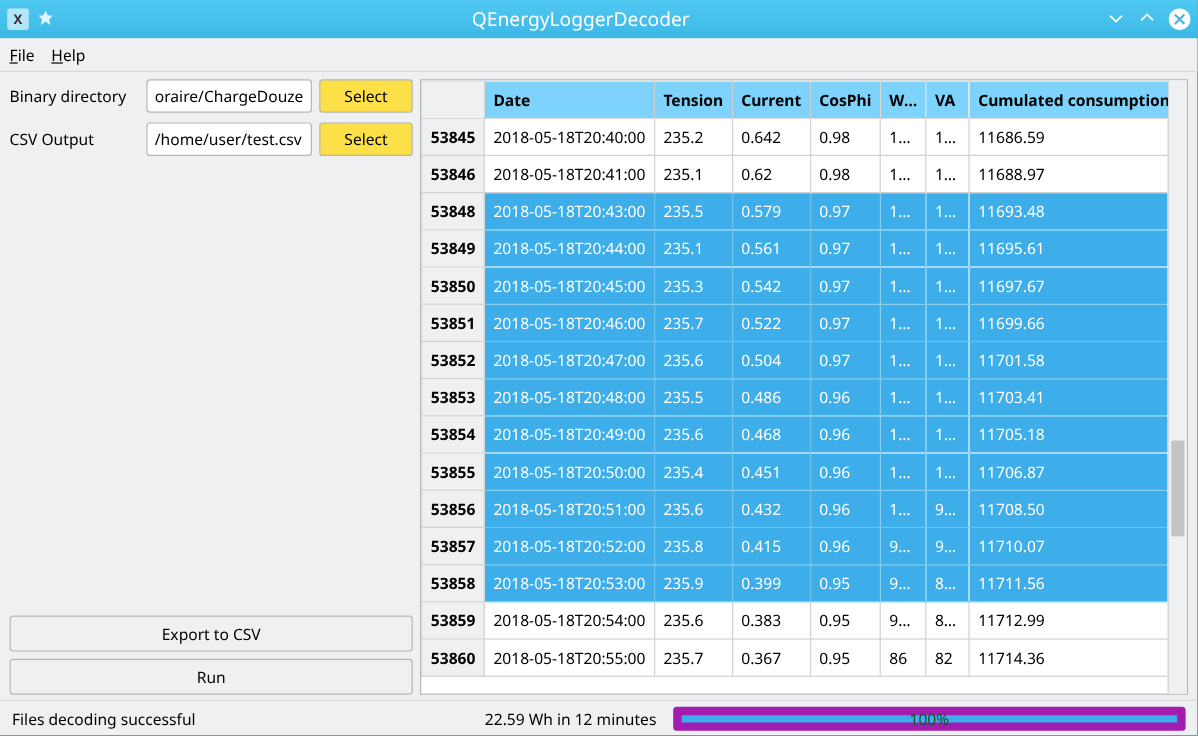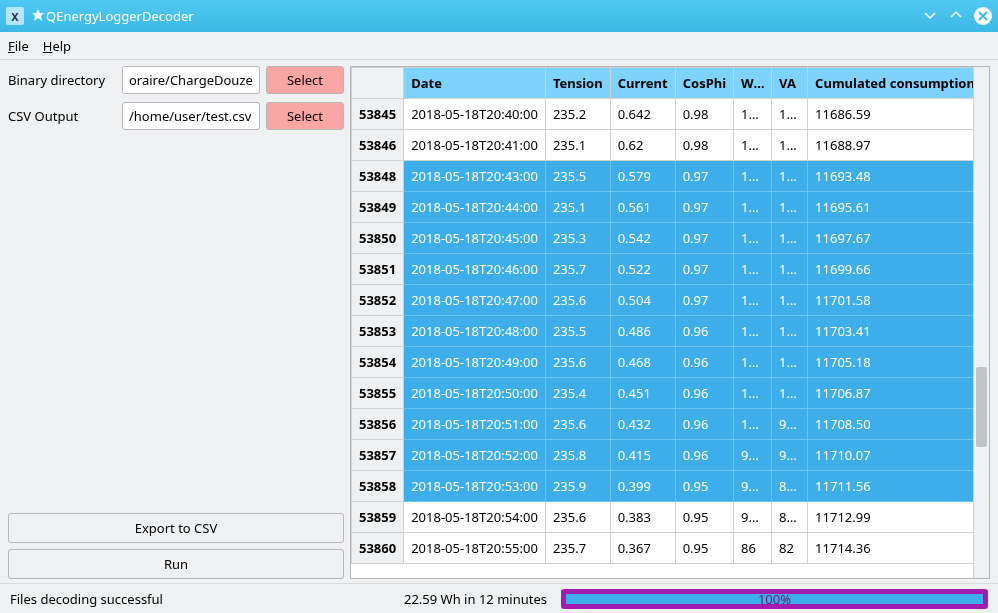--- a/index.html
+++ b/index.html
@@ -1,33 +1,33 @@
 <!DOCTYPE html>
 <html><head>
 <meta charset="utf-8">
 <style>
 * { box-sizing: border-box; margin: 0; padding: 0; font-family: "Noto Sans", "DejaVu Sans", sans-serif; font-size: 13px; }
 body { background: #000; width: 998px; height: 613px; overflow: hidden; }
 .window { width: 998px; height: 613px; background: #eff0f1; display: flex; flex-direction: column; }
 .titlebar { height: 32px; background: linear-gradient(to bottom, #4fc9f2, #3db8e6); display: flex; align-items: center; padding: 0 6px; color: #fff; }
 .tb-left { display: flex; gap: 6px; align-items: center; }
 .tb-ico { width: 18px; height: 18px; display: flex; align-items: center; justify-content: center; background: rgba(255,255,255,0.6); border-radius: 2px; color: #333; font-weight: bold; font-size: 11px; }
-.tb-title { flex: 1; color: #fff; font-size: 13px; }
+.tb-title { flex: 1; text-align: center; color: #fff; font-size: 16px; }
 .tb-right { display: flex; gap: 10px; align-items: center; }
 .tb-btn { width: 16px; height: 16px; color: #fff; text-align: center; line-height: 16px; cursor: pointer; }
 .tb-close { width: 18px; height: 18px; border-radius: 50%; background: #fff; color: #3db8e6; display: flex; align-items: center; justify-content: center; font-weight: bold; cursor: pointer; }
 .menubar { height: 28px; display: flex; align-items: center; padding: 12px 8px; gap: 14px; background: #eff0f1; border-bottom: 1px solid #d9dadb; }
 .menuitem { cursor: pointer; }
 .menuitem .ul { text-decoration: underline; }
 .content { flex: 1; display: flex; padding: 6px 8px 4px 8px; gap: 6px; min-height: 0; }
 .leftcol { width: 336px; display: flex; flex-direction: column; }
 .form-row { display: flex; align-items: center; gap: 6px; margin-bottom: 8px; }
 .form-label { width: 108px; }
 .form-input { flex: 1; height: 28px; border: 1px solid #b6b6b8; border-radius: 3px; padding: 0 6px; background: #fff; overflow: hidden; white-space: nowrap; display: flex; align-items: center; }
-.form-btn { width: 78px; height: 28px; border: 1px solid #b6b6b8; border-radius: 3px; background: #fca5a5; cursor: pointer; }
+.form-btn { width: 78px; height: 28px; border: 1px solid #b6b6b8; border-radius: 3px; background: #fde047; cursor: pointer; }
 .leftspacer { flex: 1; }
 .big-btn { width: 100%; height: 30px; border: 1px solid #b6b6b8; border-radius: 3px; background: #eff0f1; cursor: pointer; margin-top: 6px; }
 .tablewrap { flex: 1; border: 1px solid #b6b6b8; background: #fff; display: flex; min-width: 0; }
 .table-scroll { flex: 1; overflow: hidden; position: relative; }
 table { border-collapse: collapse; width: 100%; }
 th, td { border: 1px solid #d0d1d2; padding: 6px 7px; text-align: left; white-space: nowrap; overflow: hidden; text-overflow: ellipsis; height: 31px; }
 thead th { background: #7dd3fc; font-weight: bold; position: sticky; top: 0; text-align: left; }
 th.rowhdr { background: #eff0f1; font-weight: bold; text-align: center; width: 44px; }
 tr.sel td { background: #3daee9; color: #fff; border-color: #6cc4ee; }
 .col-date { width: 134px; }
@@ -35,21 +35,21 @@
 .col-current { width: 52px; }
 .col-cosphi { width: 46px; }
 .col-watt { width: 38px; max-width: 38px; }
 .col-va { width: 36px; max-width: 36px; }
 .col-cum { width: 158px; }
 .vscroll { width: 16px; background: #eff0f1; border-left: 1px solid #d0d1d2; position: relative; }
 .vthumb { position: absolute; left: 2px; right: 2px; top: 300px; height: 80px; background: #c2c3c5; border-radius: 2px; }
 .statusbar { height: 30px; display: flex; align-items: center; padding: 0 10px; gap: 14px; border-top: 1px solid #d9dadb; }
 .stat-left { flex: 0 0 auto; width: 380px; }
 .stat-mid { flex: 0 0 auto; }
-.progress { flex: 1; height: 20px; border: 5px solid #a21caf; border-radius: 3px; background: #3daee9; color: #701a75; display: flex; align-items: center; justify-content: center; }
+.progress { flex: 1; height: 20px; border: 7px solid #a21caf; border-radius: 3px; background: #3daee9; color: #14532d; display: flex; align-items: center; justify-content: center; }
 </style>
 </head>
 <body>
 
 <div class="window">
 
   <div class="titlebar">
     <div class="tb-left">
       <div class="tb-ico">X</div>
       <div class="tb-btn">

